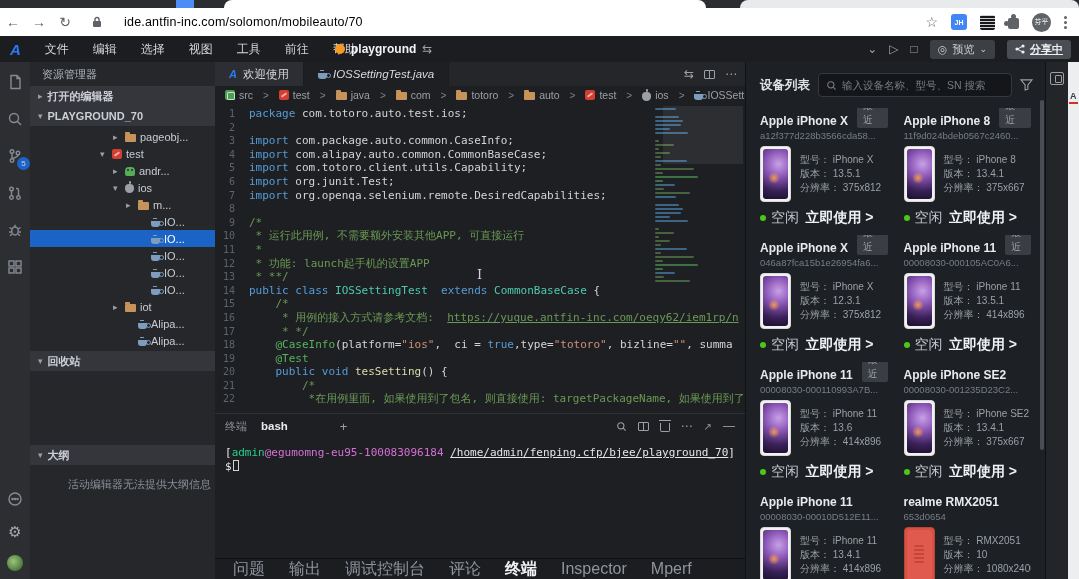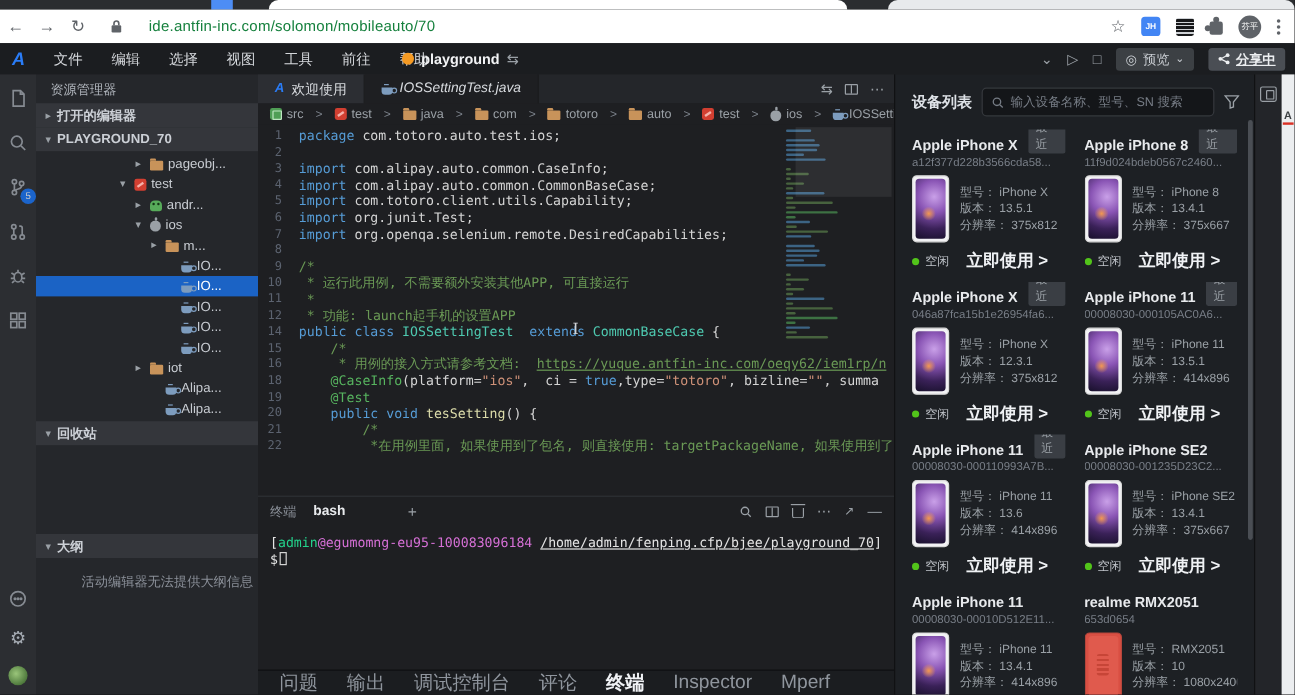--- a/index.html
+++ b/index.html
@@ -10,21 +10,21 @@
   
   .tabstrip { position:absolute; left:0; top:0; width:1079px; height:8px; background:#2b2d30; }
   .tabstrip .seg { position:absolute; top:0; height:8px; }
   .seg-fav   { left:176px; width:18px; background:#4d8df5; }
   .seg-tab1  { left:224px; width:482px; background:#ffffff; border-radius:8px 8px 0 0; }
   .seg-tab2  { left:740px; width:339px; background:#e8eaec; border-radius:8px 8px 0 0; }
 
   .browserbar { position:absolute; left:0; top:8px; width:1079px; height:28px; background:#ffffff; display:flex; align-items:center; }
   .nav-ic { color:#5f6368; font-size:14px; width:26px; text-align:center; cursor:default; }
   .lock { margin:0 6px 0 14px; }
-  .url { font-size:12.5px; color:#15803d; letter-spacing:.2px;padding-left:16px; }
+  .url { font-size:12.5px; color:#000000; letter-spacing:.2px;padding-left:16px; }
   .bb-right { margin-left:auto; display:flex; align-items:center; gap:13px; padding-right:12px; }
   .star { color:#5f6368; font-size:14px; }
   .ext-blue { width:16px; height:16px; border-radius:3px; background:#4285f4; color:#fff; font-size:7px; font-weight:bold; display:flex; align-items:center; justify-content:center; }
   .ext-black { width:15px; height:15px; border-radius:2px; background:#17181a;
     background-image:repeating-linear-gradient(0deg,#17181a 0 2px,#cfd2d6 2px 3px); }
   .puzzle { position:relative; width:11px; height:11px; background:#5f6368; border-radius:2px; margin-top:3px;}
   .puzzle::before { content:""; position:absolute; top:-4px; left:3px; width:5px; height:5px; border-radius:50%; background:#5f6368; }
   .puzzle::after  { content:""; position:absolute; left:-4px; top:3px; width:5px; height:5px; border-radius:50%; background:#5f6368; }
   .avatar-b { width:19px; height:19px; border-radius:50%; background:#5f6368; color:#fff; font-size:7px; display:flex; align-items:center; justify-content:center; }
   .kebab { display:flex; flex-direction:column; gap:2px; }
@@ -149,21 +149,21 @@
     background:radial-gradient(circle at 62% 30%, #c9a0e8 0%, #8a55b5 35%, #3a2158 70%, #17102a 100%); }
   .phone .pscr::after { content:""; position:absolute; left:20%; top:45%; width:12px; height:12px; border-radius:50%;
     background:radial-gradient(circle, rgba(255,160,70,.9), rgba(255,160,70,0) 70%); }
   .phone.realme { border-color:#b5463c; background:#d94f43; }
   .phone.realme .pscr { background:#e05a4d; }
   .phone.realme .pscr::after { content:""; position:absolute; left:30%; top:30%; width:10px; height:18px; border-radius:2px;
     background:repeating-linear-gradient(0deg,#c74537 0 2px,#e05a4d 2px 4px); }
   .specs { display:flex; flex-direction:column; justify-content:center; gap:0; font-size:10px; color:#9aa0a6; white-space:nowrap; }
   .card-foot { display:flex; align-items:center; margin-top:7px; }
   .dot { width:6px; height:6px; border-radius:50%; background:#52c41a; margin-right:5px; }
-  .free-label { color:#c2c6cc; font-size:10px;font-family:Liberation Serif, serif; }
+  .free-label { color:#c2c6cc; font-size:14px;font-family:Liberation Serif, serif; }
   .use-link { margin-left:auto; margin-right:14px; color:#f0f2f5; font-size:14px; font-weight:bold; }
   .dp-scrollthumb { position:absolute; right:1px; top:38px; width:4px; height:350px; background:#4a4e54; border-radius:2px; }
 
   
   .rightstrip { width:23px; background:#232529; border-left:1px solid #101113; display:flex; justify-content:center; padding-top:10px; }
   .rs-ic { width:14px; height:13px; border:1.3px solid #9aa0a6; border-radius:2px; position:relative; }
   .rs-ic::after { content:""; position:absolute; right:1px; bottom:1px; width:5px; height:6px; border:1px solid #9aa0a6; border-radius:1px; background:#232529; }
   .pagescroll { width:11px; background:#eceef0; position:relative; }
   .mini-a { position:absolute; top:30px; left:1px; font-size:9px; font-weight:bold; color:#3c4043; border-bottom:2px solid #d93025; line-height:1.1; padding:0 1px; }
 
@@ -454,33 +454,35 @@
           <span class="sep">&gt;</span>
           <span class="bc-item">
             <span class="ic ic-java"></span>
             <span>IOSSettingTest.java</span>
           </span>
         </div>
       <div class="codewrap">
         <div class="code">
             <div class="code-line"><span class="ln">1</span><span class="lc"><span class="c-kw">package</span><span class="c-p"> com.totoro.auto.test.ios;</span></span></div>
             <div class="code-line"><span class="ln">2</span><span class="lc"></span></div>
-            <div class="code-line"><span class="ln">3</span><span class="lc"><span class="c-kw">import</span><span class="c-p"> com.alipay.auto.common.CaseInfo;</span></span></div>
+            <div class="code-line"><span class="ln">3</span><span class="lc"><span class="c-kw">import</span><span class="c-p"> com.package.auto.common.CaseInfo;</span></span></div>
             <div class="code-line"><span class="ln">4</span><span class="lc"><span class="c-kw">import</span><span class="c-p"> com.alipay.auto.common.CommonBaseCase;</span></span></div>
             <div class="code-line"><span class="ln">5</span><span class="lc"><span class="c-kw">import</span><span class="c-p"> com.totoro.client.utils.Capability;</span></span></div>
             <div class="code-line"><span class="ln">6</span><span class="lc"><span class="c-kw">import</span><span class="c-p"> org.junit.Test;</span></span></div>
             <div class="code-line"><span class="ln">7</span><span class="lc"><span class="c-kw">import</span><span class="c-p"> org.openqa.selenium.remote.DesiredCapabilities;</span></span></div>
             <div class="code-line"><span class="ln">8</span><span class="lc"></span></div>
             <div class="code-line"><span class="ln">9</span><span class="lc"><span class="c-com">/*</span></span></div>
             <div class="code-line"><span class="ln">10</span><span class="lc"><span class="c-com"> * 运行此用例, 不需要额外安装其他APP, 可直接运行</span></span></div>
             <div class="code-line"><span class="ln">11</span><span class="lc"><span class="c-com"> *</span></span></div>
             <div class="code-line"><span class="ln">12</span><span class="lc"><span class="c-com"> * 功能: launch起手机的设置APP</span></span></div>
+            <div class="code-line"><span class="ln">13</span><span class="lc"><span class="c-com"> * **/</span></span></div>
             <div class="code-line"><span class="ln">14</span><span class="lc"><span class="c-kw">public class </span><span class="c-type">IOSSettingTest</span><span class="c-p">  </span><span class="c-kw">extends</span><span class="c-p"> </span><span class="c-type">CommonBaseCase</span><span class="c-p"> {</span></span></div>
             <div class="code-line"><span class="ln">15</span><span class="lc"><span class="c-com">    /*</span></span></div>
             <div class="code-line"><span class="ln">16</span><span class="lc"><span class="c-com">     * 用例的接入方式请参考文档:  </span><span class="c-link">https://yuque.antfin-inc.com/oeqy62/iem1rp/n</span></span></div>
+            <div class="code-line"><span class="ln">17</span><span class="lc"><span class="c-com">     * */</span></span></div>
             <div class="code-line"><span class="ln">18</span><span class="lc"><span class="c-ann">    @CaseInfo</span><span class="c-p">(platform=</span><span class="c-str">"ios"</span><span class="c-p">,  ci = </span><span class="c-kw">true</span><span class="c-p">,type=</span><span class="c-str">"totoro"</span><span class="c-p">, bizline=</span><span class="c-str">""</span><span class="c-p">, summa</span></span></div>
             <div class="code-line"><span class="ln">19</span><span class="lc"><span class="c-ann">    @Test</span></span></div>
             <div class="code-line"><span class="ln">20</span><span class="lc"><span class="c-kw">    public void </span><span class="c-meth">tesSetting</span><span class="c-p">() {</span></span></div>
             <div class="code-line"><span class="ln">21</span><span class="lc"><span class="c-com">        /*</span></span></div>
             <div class="code-line"><span class="ln">22</span><span class="lc"><span class="c-com">         *在用例里面, 如果使用到了包名, 则直接使用: targetPackageName, 如果使用到了</span></span></div>
           </div>
         <div class="minimap">
             <div class="mm" style="width: 21.15px; background: rgb(86, 156, 214); opacity: 0.55;"></div>
             <div class="mm" style="width: 3px; background: transparent; opacity: 0.55;"></div>
             <div class="mm" style="width: 24.45px; background: rgb(86, 156, 214); opacity: 0.55;"></div>

